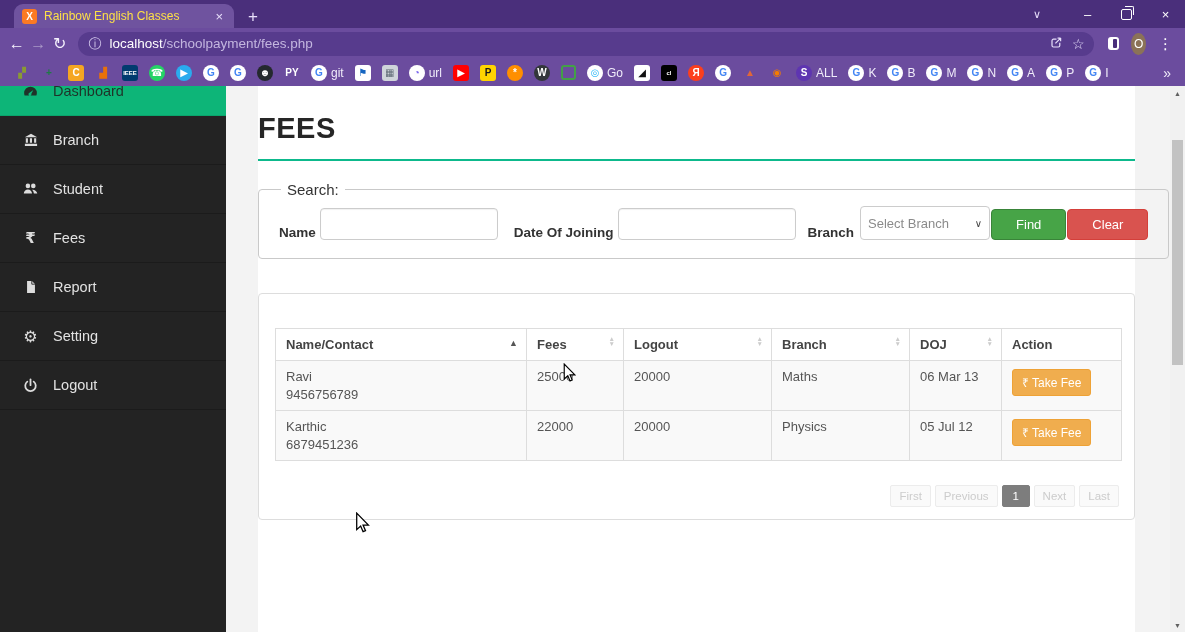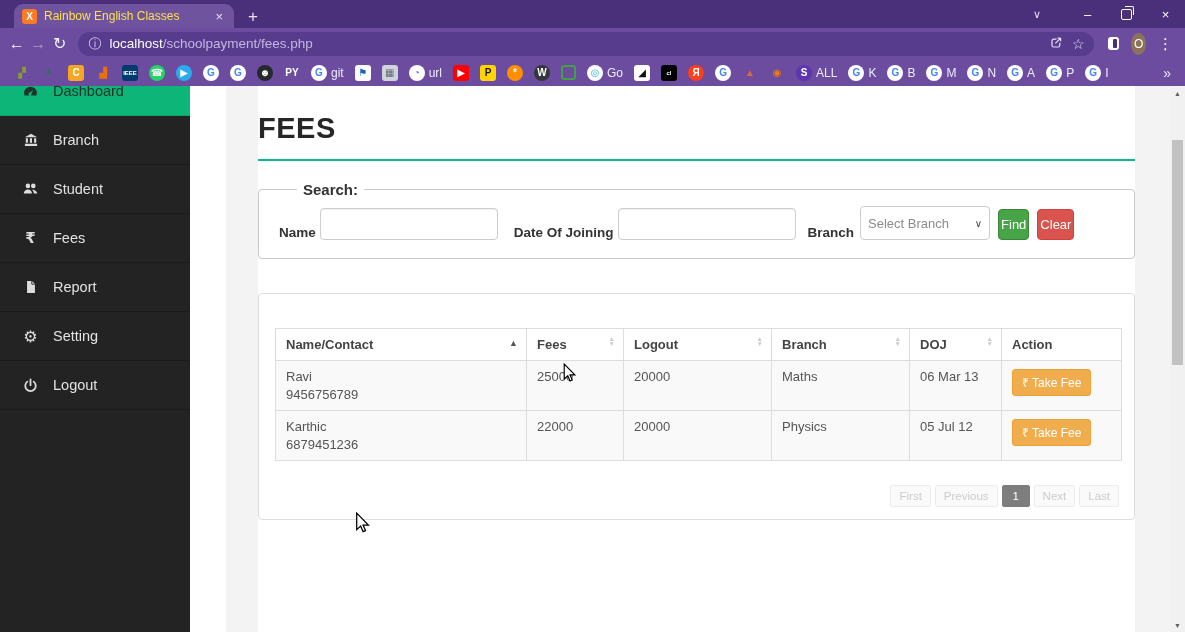--- a/index.html
+++ b/index.html
@@ -48,49 +48,49 @@
     font-size:10px;font-weight:bold;line-height:1;}
   .bm .ico.round{border-radius:50%;}
   .bm .ico.small{font-size:6px;letter-spacing:0;}
   .bm .ico.ring{background:transparent;border:2.5px solid #43a047;width:11px;height:11px;}
   .bm .bm-label{color:#f0ecfa;font-size:12px;margin-left:4px;}
   .bm-overflow{color:#f0ecfa;font-size:14px;margin-left:auto;padding-left:6px;}
 
   
   .pagearea{position:absolute;top:86px;left:0;right:0;bottom:0;background:#fff;}
 
-  .sidebar{position:absolute;left:0;top:0;bottom:0;width:190px;background:#232323;overflow:hidden;}
+  .sidebar{position:absolute;left:0;top:0;bottom:0;width:226px;background:#232323;overflow:hidden;}
   .side-menu{margin-top:-19px;}
   .side-item{height:48px;display:flex;align-items:center;gap:13px;padding:0 10px 0 21px;
     color:#e2e2e2;font-size:14.5px;border-bottom:1px solid #1b1b1b;cursor:default;}
   .side-item .sicon{width:19px;display:flex;justify-content:center;color:#dcdcdc;font-size:14px;flex:0 0 auto;}
   .side-item.active{background:#0db578;color:#1f3329;border-bottom-color:#0aa56c;}
   .side-item.active .sicon{color:#1f3329;}
   .sicon svg{display:block;}
 
   .main{position:absolute;left:226px;right:15px;top:0;bottom:0;background:#fff;}
   .strip-left{position:absolute;left:0;top:0;bottom:0;width:32px;background:#f3f3f3;}
   .strip-right{position:absolute;right:0;top:0;bottom:0;width:35px;background:#f3f3f3;}
   .content{position:absolute;left:32px;right:35px;top:0;bottom:0;background:#fff;padding:26px 0 0 0;}
 
   .page-title{margin:0;font-size:29px;font-weight:bold;color:#262626;letter-spacing:.5px;}
   .green-hr{height:2px;background:#0db98c;border:none;margin:14px 0 0 0;}
 
   fieldset.search{margin:20px 0 0 0;border:1px solid #c9c9c9;border-radius:4px;height:64px;
     padding:4px 20px 8px 20px;}
-  fieldset.search legend{font-size:15px;font-weight:bold;color:#333;padding:0 6px;margin-left:18px;}
+  fieldset.search legend{font-size:15px;font-weight:normal;color:#333;padding:0 6px;margin-left:2px;}
   .search-row{display:flex;align-items:flex-end;margin-top:4px;}
   .f-label{font-size:13.5px;font-weight:bold;color:#333;white-space:nowrap;}
   .f-input{width:160px;height:30px;border:1px solid #ccc;border-radius:4px;margin-left:4px;
     box-shadow:inset 0 1px 1px rgba(0,0,0,.06);outline:none;padding:0 8px;font-size:13px;}
   .f-select{width:114px;height:32px;border:1px solid #ccc;border-radius:4px;background:#fff;
     margin-left:6px;display:flex;align-items:center;justify-content:space-between;padding:0 7px;}
   .f-select .sel-text{font-size:13px;color:#8b8b8b;}
   .f-select .chev{font-size:10px;color:#444;}
-  .btn{border:none;border-radius:4px;color:#fff;font-size:13px;padding:7px 2px;margin-left:8px;cursor:default;}
+  .btn{border:none;border-radius:4px;color:#fff;font-size:13px;padding:7px 24px;margin-left:1px;cursor:default;}
   .btn-find{background:#47a447;border:1px solid #398439;}
   .btn-clear{background:#d9534f;border:1px solid #d43f3a;}
   .gap1{width:16px;} .gap2{width:12px;}
 
   .panel{margin-top:34px;border:1px solid #ddd;border-radius:4px;background:#fff;}
   .panel-head{background:#f5f5f5;border-bottom:1px solid #ddd;border-radius:4px 4px 0 0;
     padding:13px 16px;font-size:14px;color:#333;}
   .panel-body{padding:34px 15px 12px 16px;}
 
   table.fees{border-collapse:collapse;width:846px;table-layout:fixed;font-size:13px;}

